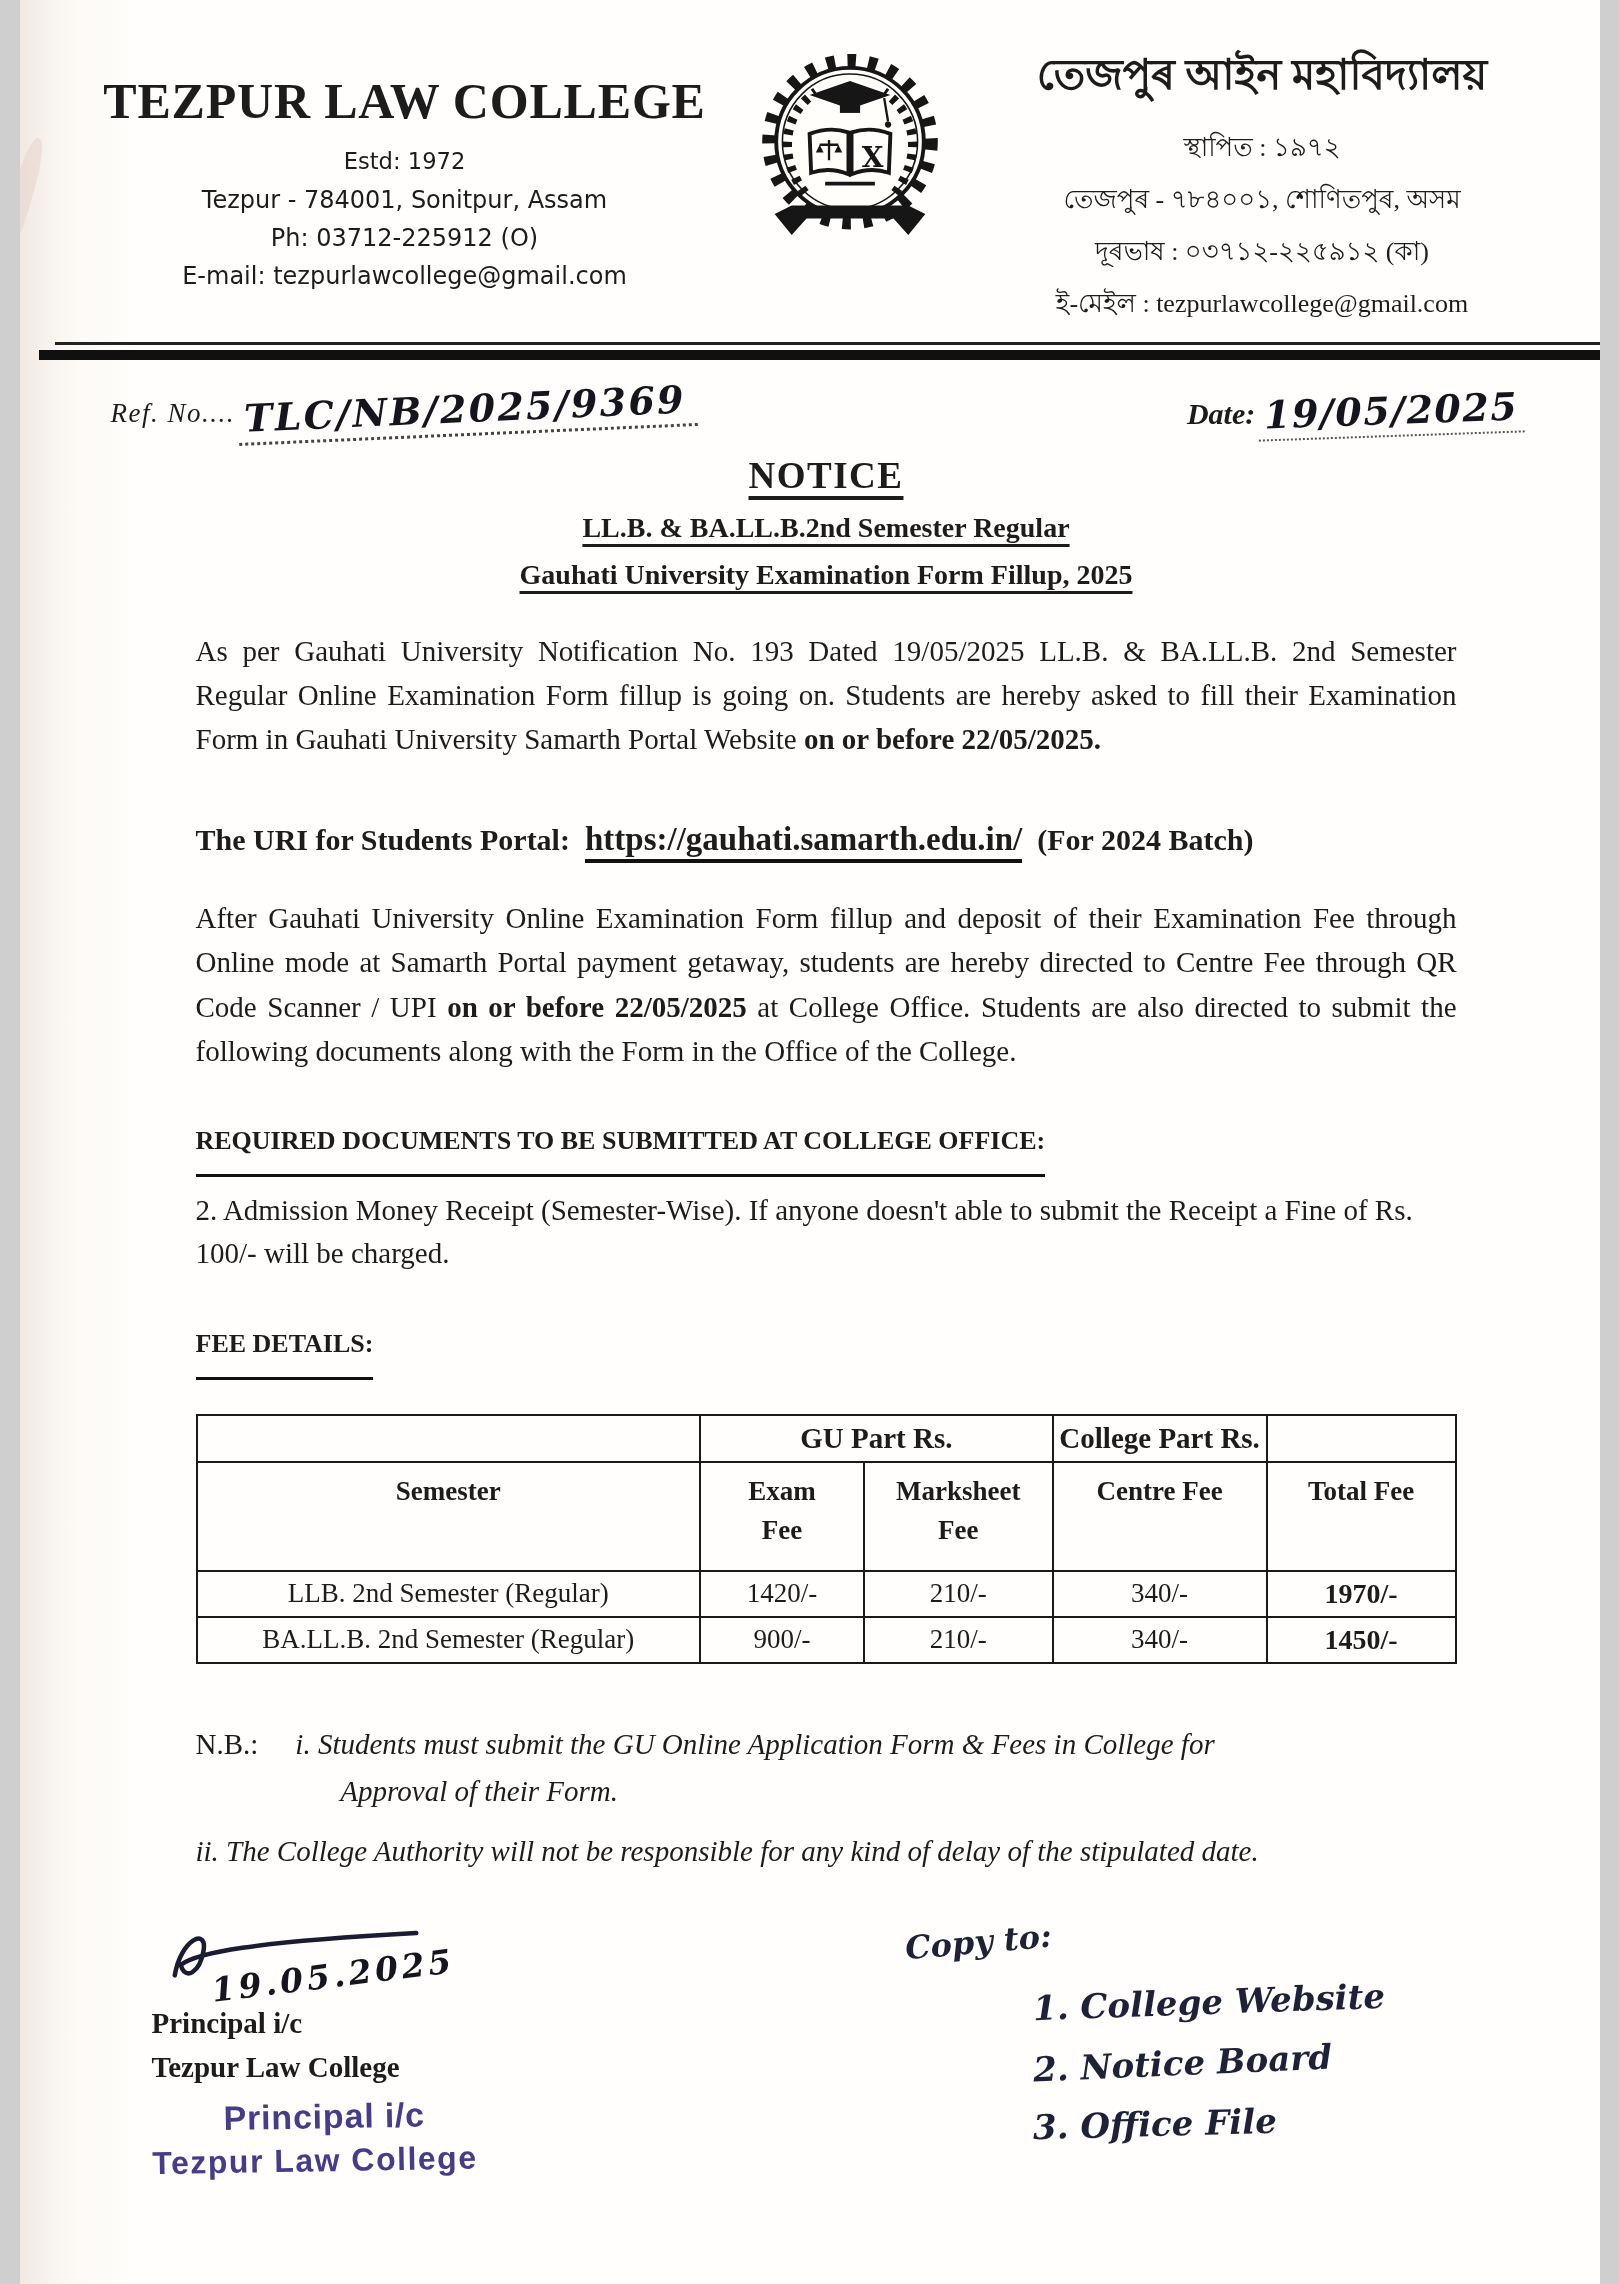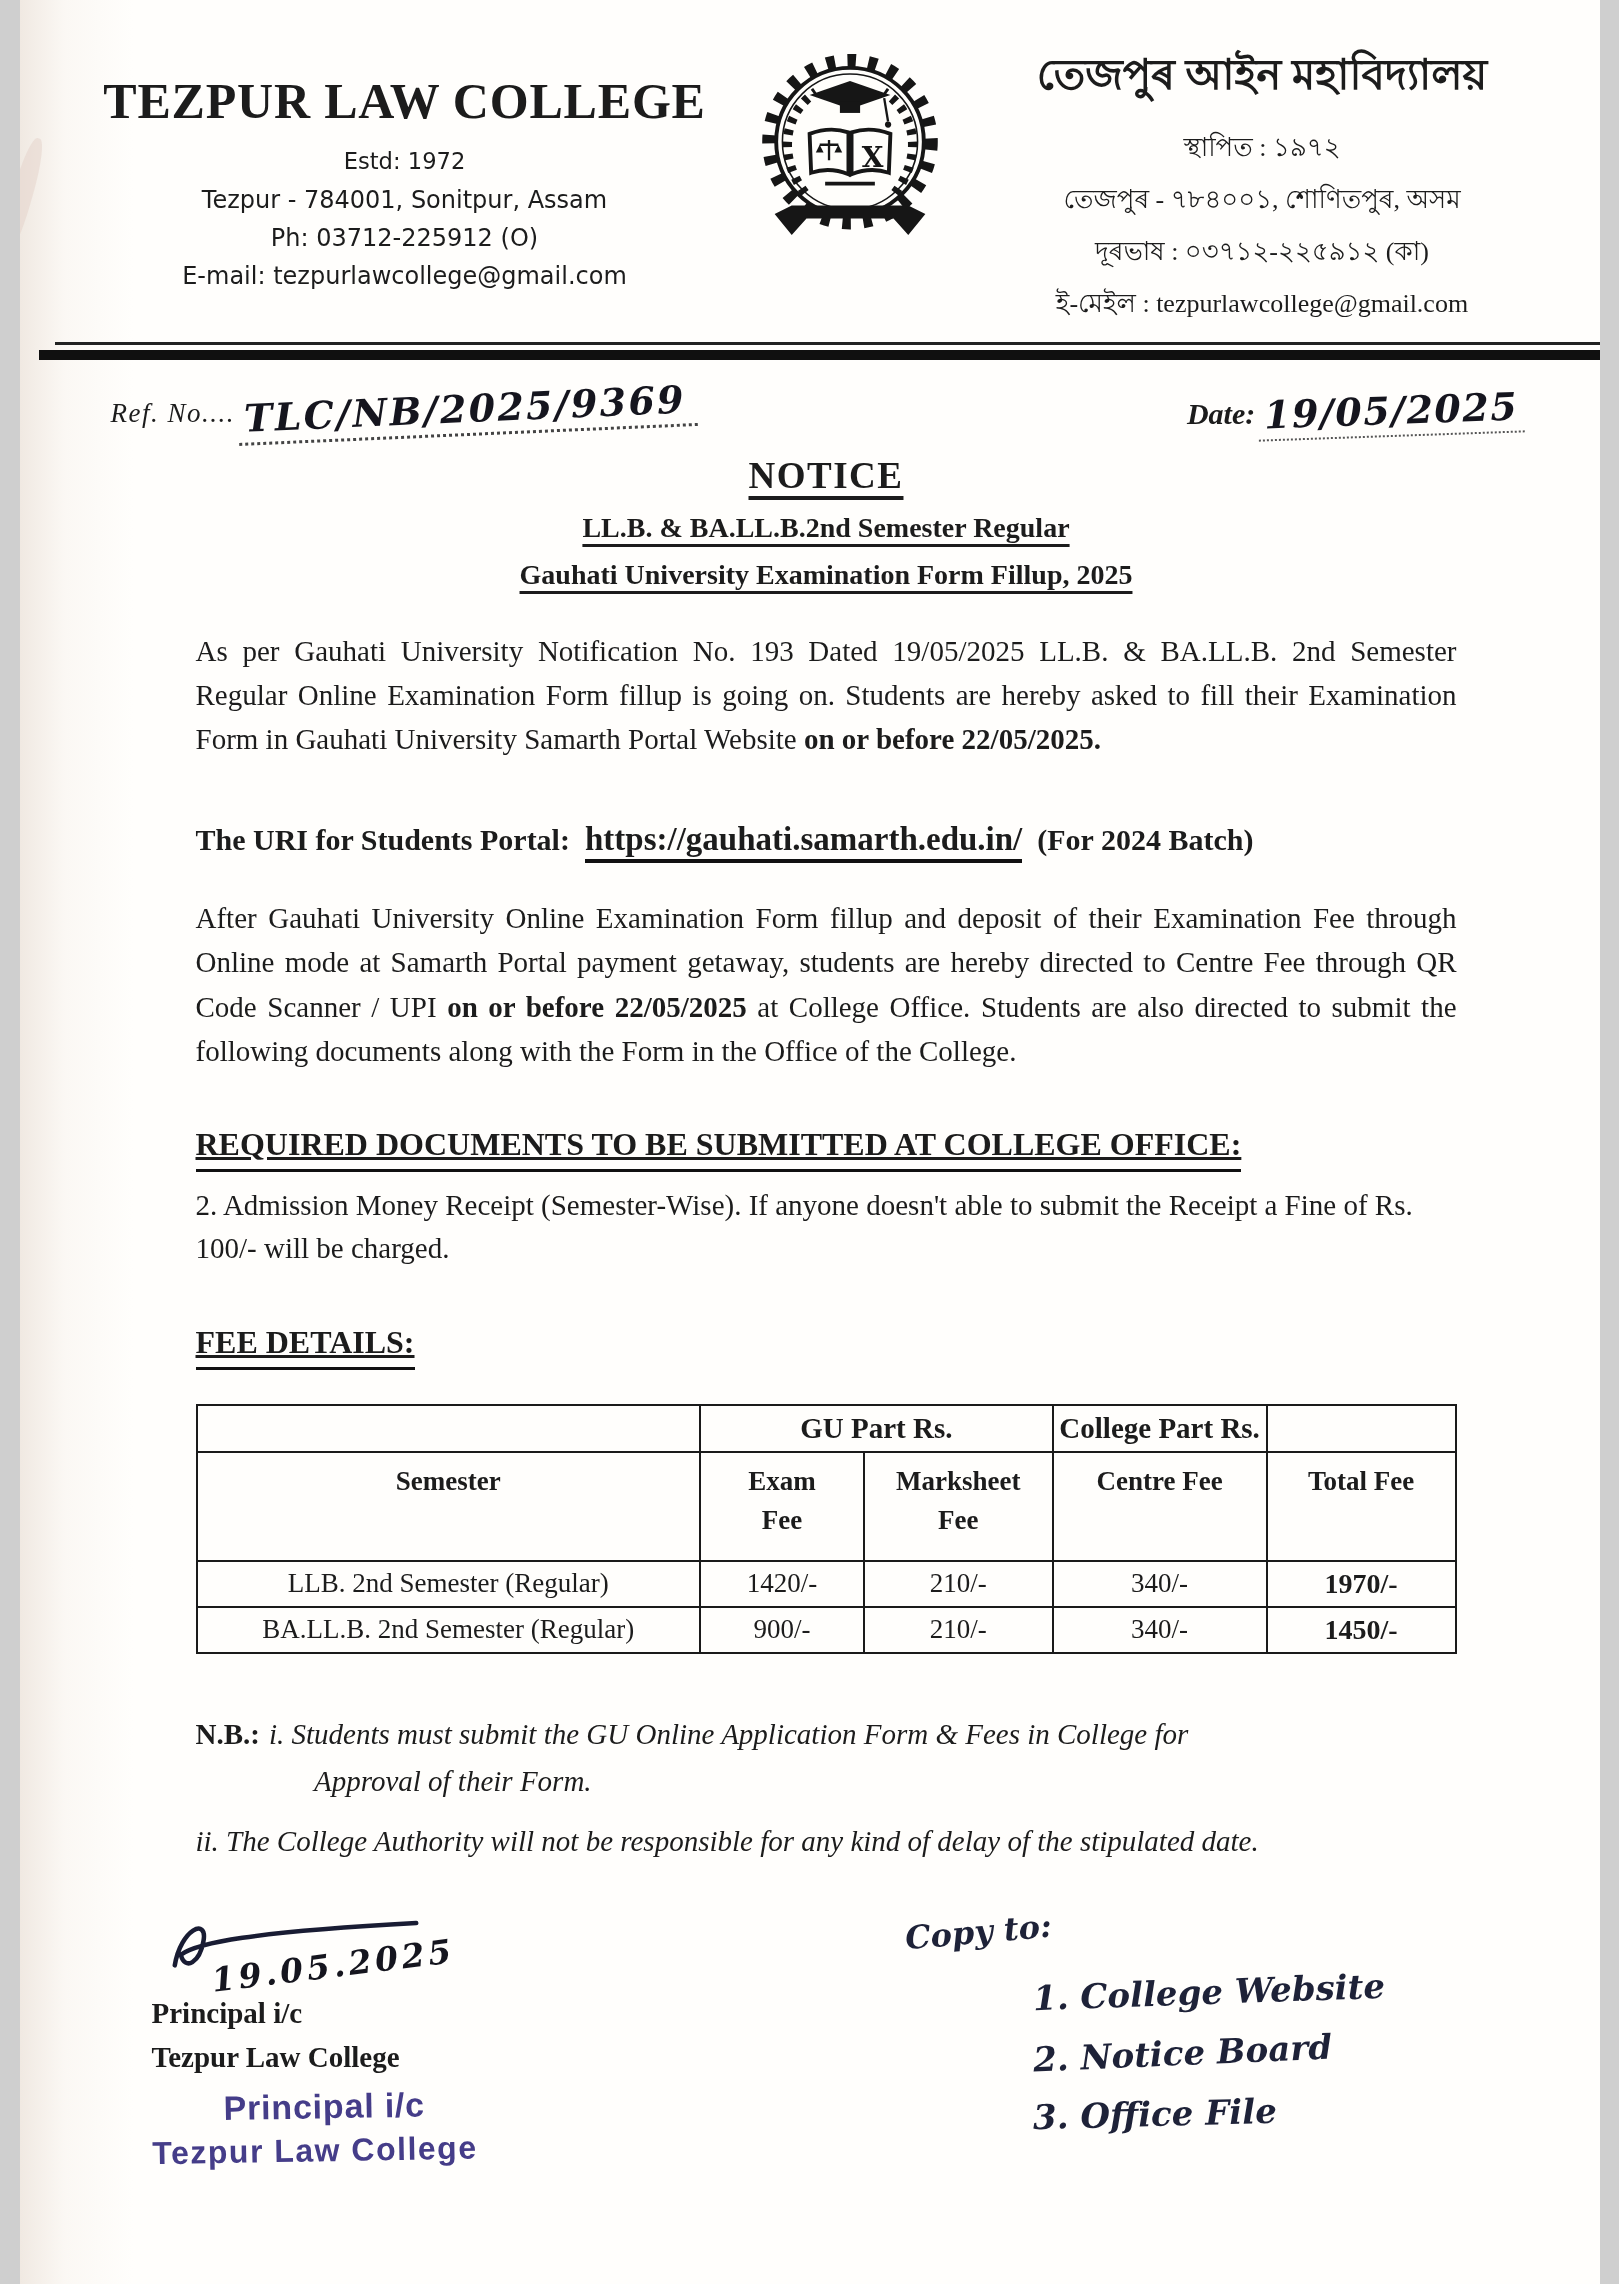--- a/index.html
+++ b/index.html
@@ -46,36 +46,36 @@
     margin:18px 0 0; text-decoration:underline; text-decoration-thickness:3.8px; text-underline-offset:7.5px; }
   .notice-sub { text-align:center; font-size:28px; font-weight:bold; margin:15px 0 0;
     text-decoration:underline; text-decoration-thickness:3px; text-underline-offset:6.8px; }
 
   .body-text { font-size:29px; line-height:1.52; text-align:justify; margin:38px 0 0; }
   .body-text b, .portal-line b { font-weight:bold; }
 
   .portal-line { font-size:30px; font-weight:bold; margin:60px 0 8px; }
   .portal-url { font-size:33px; border-bottom:4.5px solid #111; padding-bottom:1.5px; margin:0 7.5px; }
 
-  .sec-head { width:fit-content; font-size:32px; font-weight:bold; margin:53px 0 0;
-    border-bottom:3.8px solid #111; padding-bottom:6px;text-decoration:underline; }
+  .sec-head { width:fit-content; font-size:26px; font-weight:bold; margin:53px 0 0;
+    border-bottom:3.8px solid #111; padding-bottom:18px; }
   .doc-item { font-size:29px; line-height:1.5; margin-top:12px; }
 
   
   .fee-table { width:100%; border-collapse:collapse; margin-top:34px; font-size:27px; }
   .fee-table th, .fee-table td { border:2.3px solid #1a1a1a; text-align:center;
     padding:6px 4.5px; vertical-align:middle; }
   .grp-row th { font-size:29px; }
   .col-row th { font-size:27px; white-space:pre-line; padding:9px 4.5px 19.6px; vertical-align:top; line-height:1.45; }
   .fee-table td.total { font-weight:bold; font-size:28px; }
 
   
   .nb { margin-top:57px; font-size:29px; line-height:1.65; }
   .nb-1 { display:flex; }
-  .nb-label { font-weight:bold; margin-right:9px; white-space:nowrap; }
+  .nb-label { font-weight:normal; margin-right:37px; white-space:nowrap; }
   .nb-ind { margin-left:45px; }
   .nb-2 { margin-top:12px; }
 
   
   .foot { display:flex; justify-content:space-between; padding:42px 106px 0 132px; }
   .sig { width:483px; }
   .sig-draw { position:relative; height:89px; }
   .sig-date { position:absolute; left:59px; top:38px; font-size:33px; letter-spacing:3.8px;
               transform:rotate(-7deg); }
   .sig-line1, .sig-line2 { font-weight:bold; font-size:29px; }

